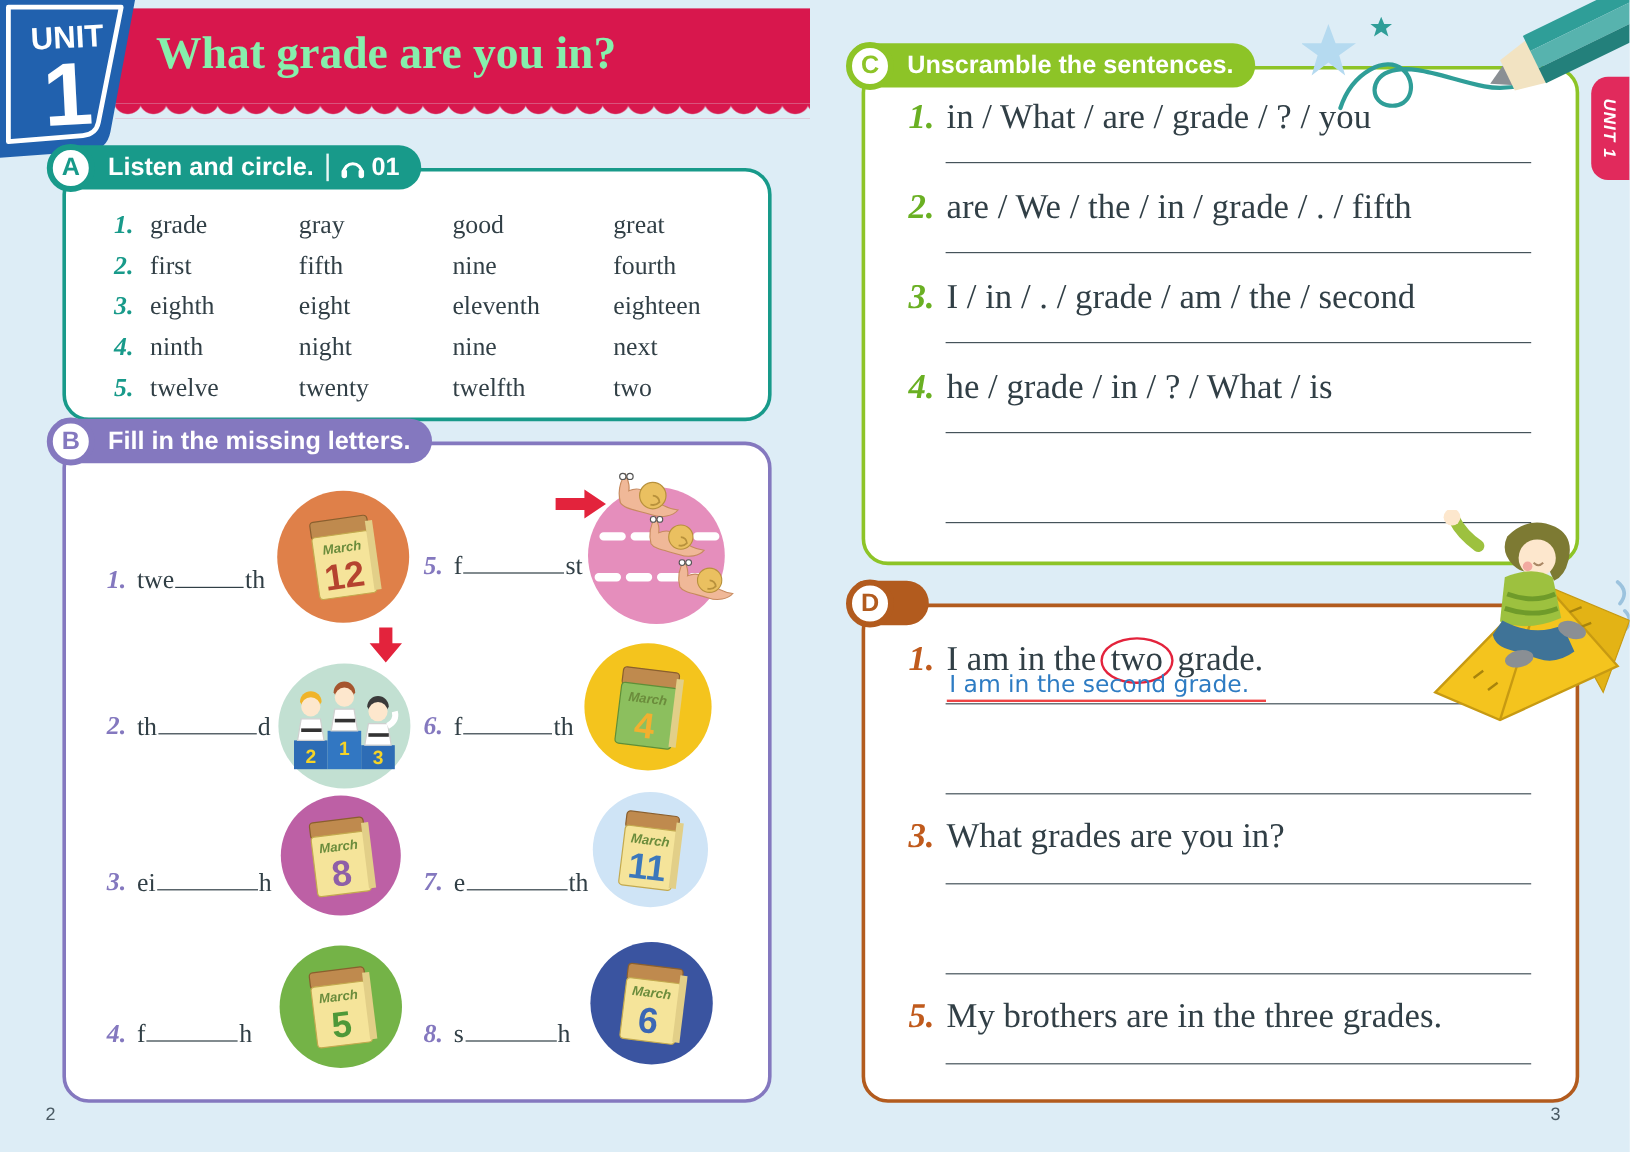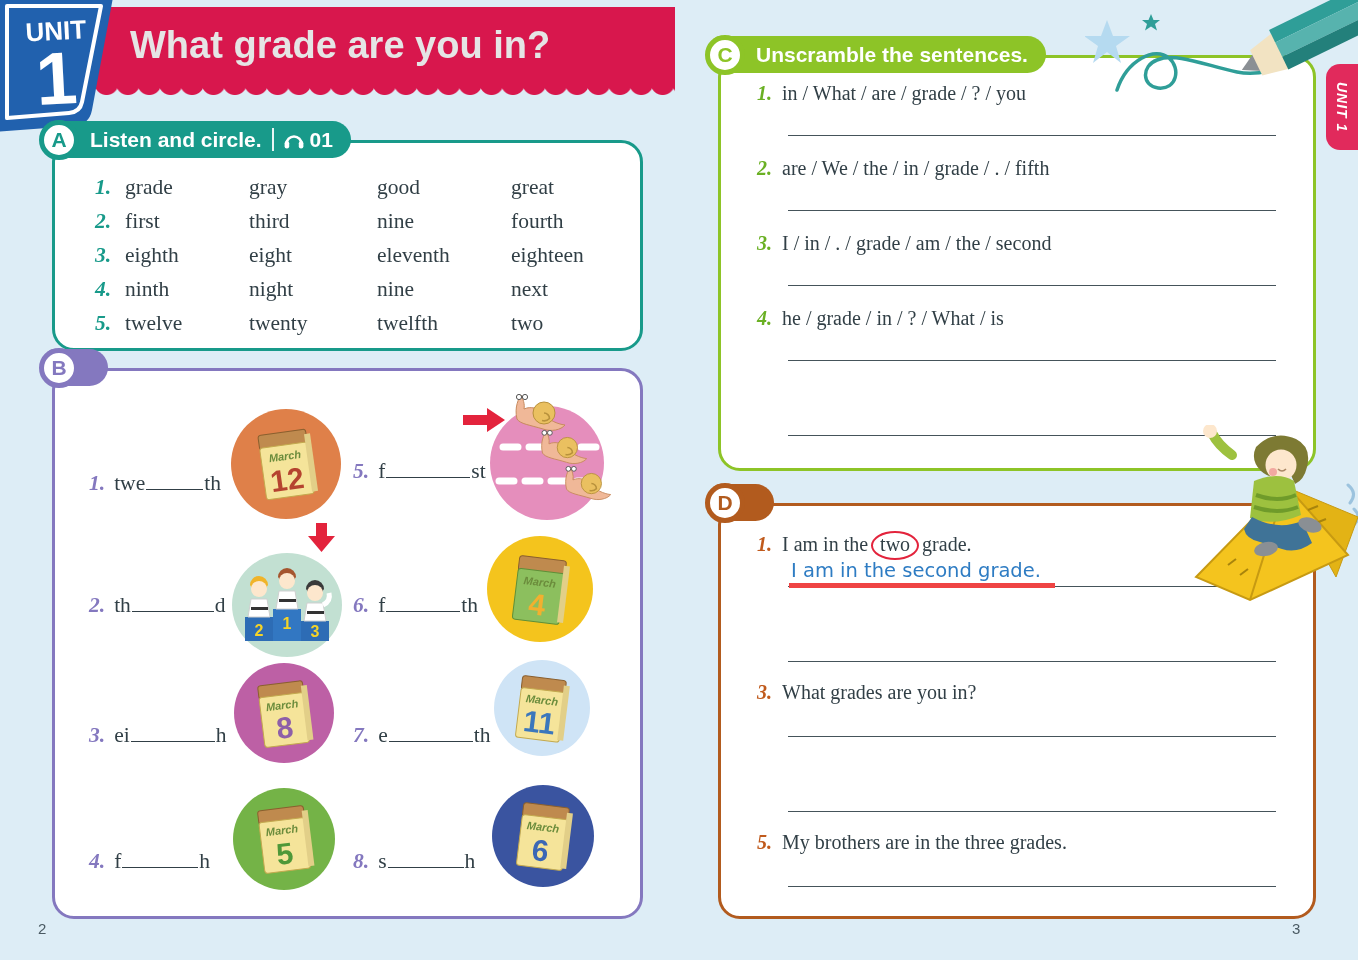--- a/index.html
+++ b/index.html
@@ -1,22 +1,22 @@
 <!DOCTYPE html>
 <html><head>
 <meta charset="utf-8">
 <style>
   html,body{margin:0;padding:0}
   .page{position:relative;width:1358px;height:960px;background:#ddedf6;overflow:hidden;
         font-family:"Liberation Serif",serif;color:#313f46}
 
   
   .banner{position:absolute;left:96px;top:7px;width:579px;height:79px;background:#d8174d;z-index:2}
-  .banner-title{position:absolute;left:34px;top:0;line-height:76px;color:#e5e5e5;
-        font-family:Liberation Sans, sans-serif;font-weight:bold;font-size:38px;white-space:nowrap}
+  .banner-title{position:absolute;left:34px;top:0;line-height:76px;color:#86efac;
+        font-family:Liberation Serif, serif;font-weight:bold;font-size:38px;white-space:nowrap}
   .banner-scallop{position:absolute;left:0;top:79px;width:100%;height:13px;
         background-image:radial-gradient(circle at 10.5px -3px,#d8174d 11.5px,rgba(216,23,77,0) 12.5px);
         background-size:21.4px 13px;background-repeat:repeat-x}
   .unit-badge{position:absolute;left:0;top:0;z-index:3}
   .unit-badge text{font-family:"Liberation Sans",sans-serif;font-weight:bold;fill:#fff}
 
   
   .panel{position:absolute;background:#fff;border-radius:22px;z-index:1}
   .acc-a{--c:#189a8a}.acc-b{--c:#8478bf}.acc-c{--c:#8dc427}.acc-d{--c:#b25b1e}
   #panel-a{left:52px;top:140px;width:585px;height:205px;border:3.5px solid #189a8a}
@@ -50,25 +50,25 @@
   .b-item{position:absolute;font-size:21.5px;white-space:nowrap}
   .b-item .num{margin-right:9px}
   .blank{display:inline-block;border-bottom:1.7px solid #313f46;height:0.85em;margin:0 1px}
   .b-img{position:absolute}
   .cal-month{font:italic bold 11px "Liberation Sans",sans-serif;fill:#6b8c3c;text-anchor:middle}
   .cal-day{font:bold 30px "Liberation Sans",sans-serif;text-anchor:middle}
   .pod-num{font:bold 16px "Liberation Sans",sans-serif;fill:#f5d327;text-anchor:middle}
 
   
   .line{position:absolute;left:67px;width:488px;border-top:1.7px solid #45535a}
-  .cd-item{position:absolute;left:36px;font-size:20px;white-space:nowrap}
+  .cd-item{position:absolute;left:36px;font-size:29px;white-space:nowrap}
   .cd-item .txt{margin-left:10px}
   .circled{border:2.2px solid #e3233c;border-radius:50%;padding:0 7px 2px 7px;margin:0 3px;display:inline-block}
   .answer{position:absolute;left:68px;font-family:"DejaVu Sans",sans-serif;font-size:19.5px;
-        color:#2e7cc3;border-bottom:5px solid #ef4444;padding:0 14px 1px 2px;z-index:2}
+        color:#2e7cc3;border-bottom:2px solid #ef4444;padding:0 14px 1px 2px;z-index:2}
 
   
   .side-tab{position:absolute;left:1326px;top:64px;width:32px;height:86px;background:#e12a5c;
         border-radius:14px 0 0 14px;z-index:2;display:flex;align-items:center;justify-content:center}
   .side-tab span{writing-mode:vertical-rl;color:#fff;font-family:"Liberation Sans",sans-serif;
         font-weight:bold;font-style:italic;font-size:14px;letter-spacing:1px}
   .page-num{position:absolute;font-family:"Liberation Sans",sans-serif;font-size:15px;color:#4a5a63}
   #page-num-left{left:38px;top:920px}
   #page-num-right{left:1292px;top:920px}
   .deco{position:absolute;z-index:6}
@@ -114,21 +114,21 @@
     <div class="a-row" style="top:32px">
       <span class="num">1.</span>
       <span>grade</span>
       <span>gray</span>
       <span>good</span>
       <span>great</span>
     </div>
     <div class="a-row" style="top:66px">
       <span class="num">2.</span>
       <span>first</span>
-      <span>third</span>
+      <span>fifth</span>
       <span>nine</span>
       <span>fourth</span>
     </div>
     <div class="a-row" style="top:100px">
       <span class="num">3.</span>
       <span>eighth</span>
       <span>eight</span>
       <span>eleventh</span>
       <span>eighteen</span>
     </div>
@@ -305,20 +305,21 @@
         <rect x="30" y="22" width="46" height="14" rx="3" fill="#bf8a4e" stroke="#8a5f2e"></rect>
         <rect x="30" y="34" width="46" height="51" rx="3" fill="#f5e49a" stroke="#c3a94e"></rect>
         <rect x="74" y="27" width="6" height="56" fill="#e2cf88"></rect>
         <text class="cal-month" x="52" y="48">March</text>
         <text class="cal-day" x="52" y="78" fill="#3b67b5">6</text>
       </g>
     </svg>
   </div>
   <div id="pill-b" class="pill acc-b">
     <span class="badge">B</span>
+    <span>Fill in the missing letters.</span>
   </div>
 
   <div id="panel-c" class="panel acc-c">
     <div class="cd-item" style="top:24px">
       <span class="num">1.</span><span class="txt">in / What / are / grade / ? / you</span>
     </div>
     <div class="line" style="top:77px"></div>
     <div class="cd-item" style="top:99px">
       <span class="num">2.</span><span class="txt">are / We / the / in / grade / . / fifth</span>
     </div>

